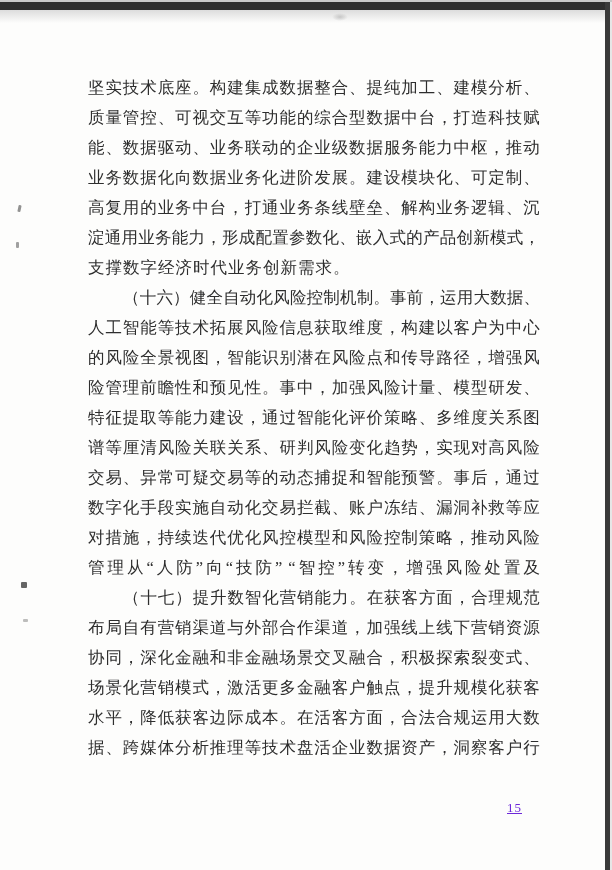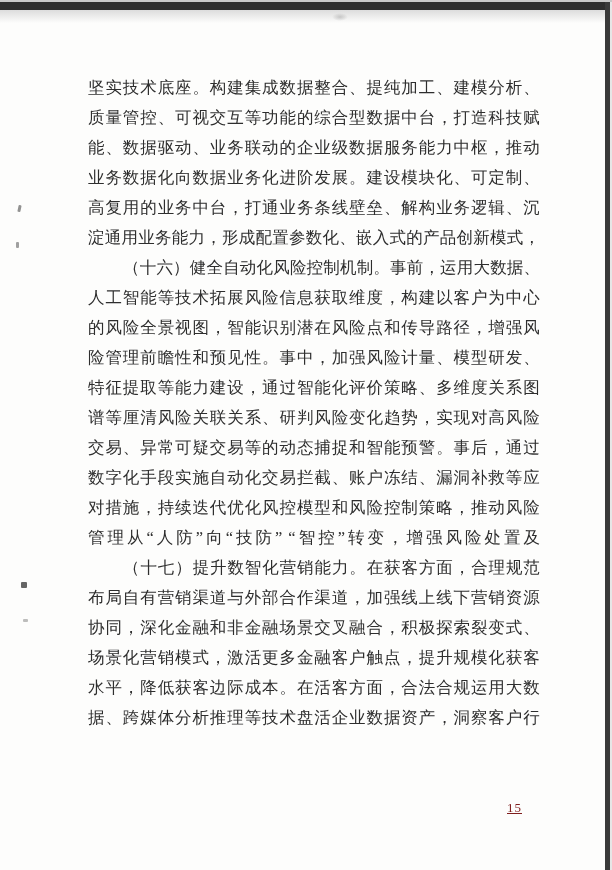--- a/index.html
+++ b/index.html
@@ -43,21 +43,21 @@
     white-space:nowrap;
   }
   .line.justify { display:flex; justify-content:space-between; }
   .line.plain   { letter-spacing:1px; }
   .line.indent  { padding-left:35px; }
   .page-number {
     position:absolute;
     left:507px; top:800px;
     font-size:13px;
     letter-spacing:1px;
-    color:#7f1d1d;
+    color:#6d28d9;
     text-decoration:underline;
   }
 </style>
 </head>
 <body>
 
 <div class="page">
 
   <div class="scan-top-light"></div>
   <div class="scan-top-bar"></div>
@@ -234,20 +234,21 @@
         <span>式</span>
         <span>的</span>
         <span>产</span>
         <span>品</span>
         <span>创</span>
         <span>新</span>
         <span>模</span>
         <span>式</span>
         <span>，</span>
       </div>
+      <div class="line plain">支撑数字经济时代业务创新需求。</div>
       <div class="line justify indent">
         <span>（</span>
         <span>十</span>
         <span>六</span>
         <span>）</span>
         <span>健</span>
         <span>全</span>
         <span>自</span>
         <span>动</span>
         <span>化</span>

